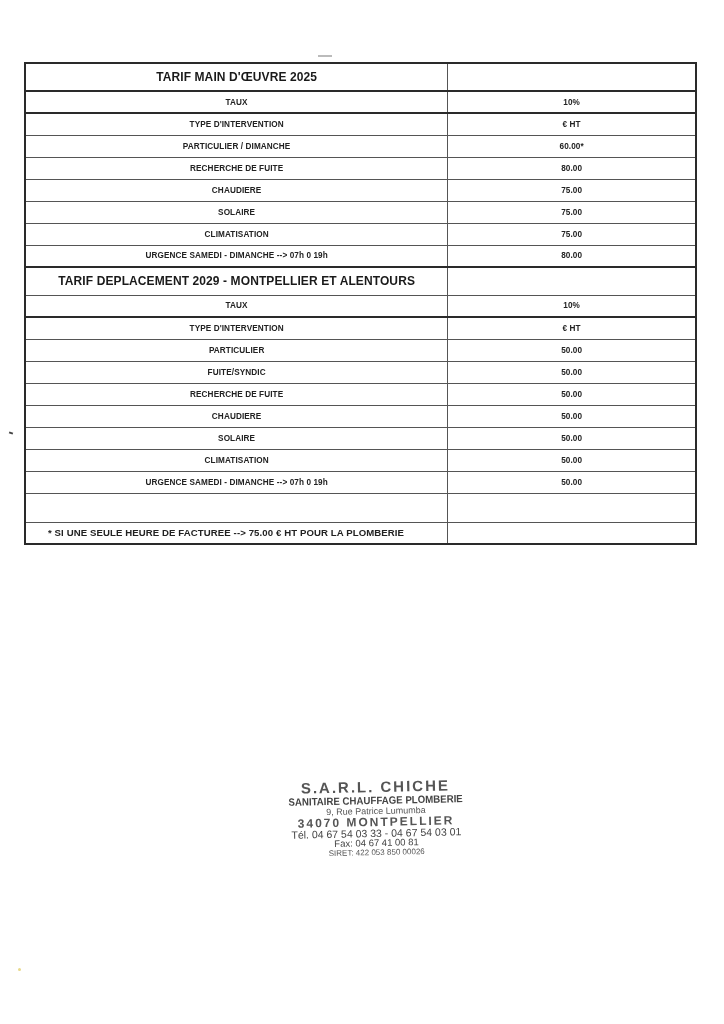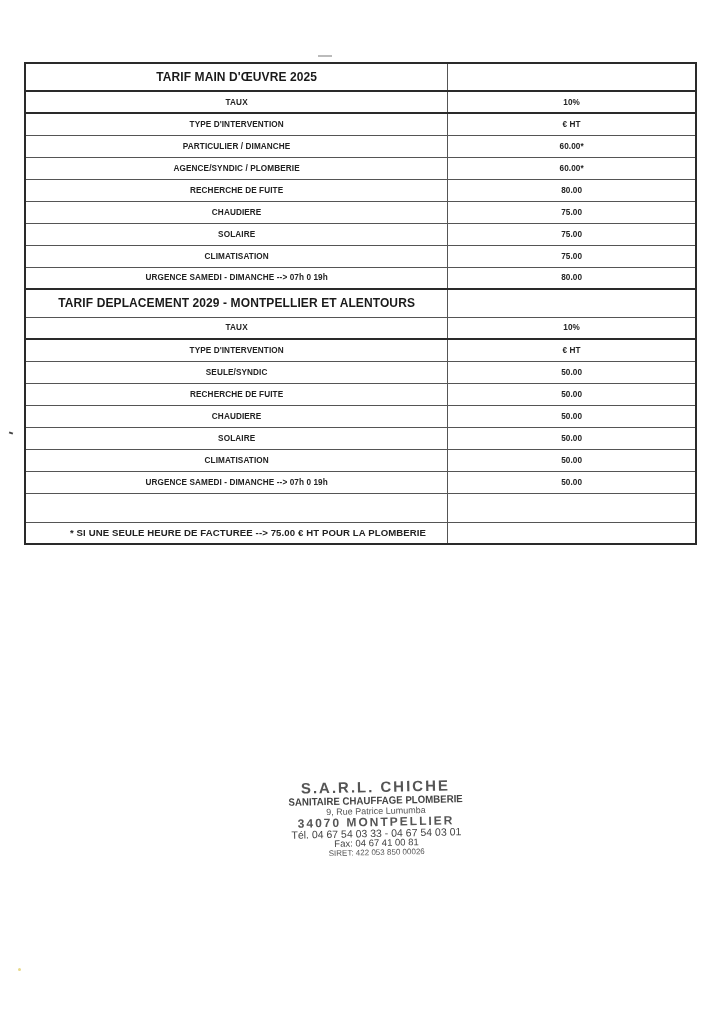--- a/index.html
+++ b/index.html
@@ -43,21 +43,21 @@
     table.tariff tr.thick-bottom td { border-bottom: 2px solid #2a2a2a; }
     table.tariff tr.section td.label {
       font-size: 12px;
       font-weight: bold;
       color: #1a1a1a;
     }
     table.tariff tr.section td { height: 28px; }
     table.tariff tr.note td.label {
       font-size: 9.6px;
       text-align: left;
-      padding-left: 44px;
+      padding-left: 22px;
     }
     table.tariff tr.blank td { height: 29px; }
     .stamp {
       position: absolute;
       left: 276px; top: 779px;
       width: 200px;
       text-align: center;
       color: #3c3c3c;
       transform: rotate(-1.2deg);
       line-height: 1;
@@ -91,24 +91,20 @@
     </tr>
     <tr>
       <td class="label">TYPE D'INTERVENTION</td>
       <td class="value">€ HT</td>
     </tr>
     <tr>
       <td class="label">PARTICULIER / DIMANCHE</td>
       <td class="value">60.00*</td>
     </tr>
     <tr>
-      <td class="label">AGENCE/SYNDIC / PLOMBERIE</td>
-      <td class="value">60.00*</td>
-    </tr>
-    <tr>
       <td class="label">RECHERCHE DE FUITE</td>
       <td class="value">80.00</td>
     </tr>
     <tr>
       <td class="label">CHAUDIERE</td>
       <td class="value">75.00</td>
     </tr>
     <tr>
       <td class="label">SOLAIRE</td>
       <td class="value">75.00</td>
@@ -128,21 +124,25 @@
     </tr>
     <tr class="thick-bottom">
       <td class="label">TAUX</td>
       <td class="value">10%</td>
     </tr>
     <tr>
       <td class="label">TYPE D'INTERVENTION</td>
       <td class="value">€ HT</td>
     </tr>
     <tr>
-      <td class="label">SEULE/SYNDIC</td>
+      <td class="label">PARTICULIER</td>
+      <td class="value">50.00</td>
+    </tr>
+    <tr>
+      <td class="label">FUITE/SYNDIC</td>
       <td class="value">50.00</td>
     </tr>
     <tr>
       <td class="label">RECHERCHE DE FUITE</td>
       <td class="value">50.00</td>
     </tr>
     <tr>
       <td class="label">CHAUDIERE</td>
       <td class="value">50.00</td>
     </tr>

